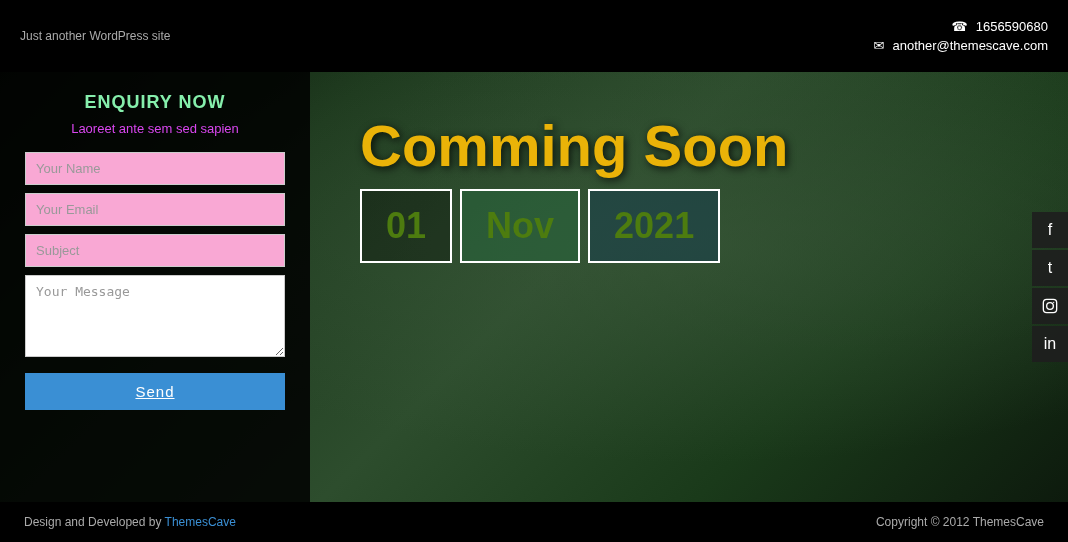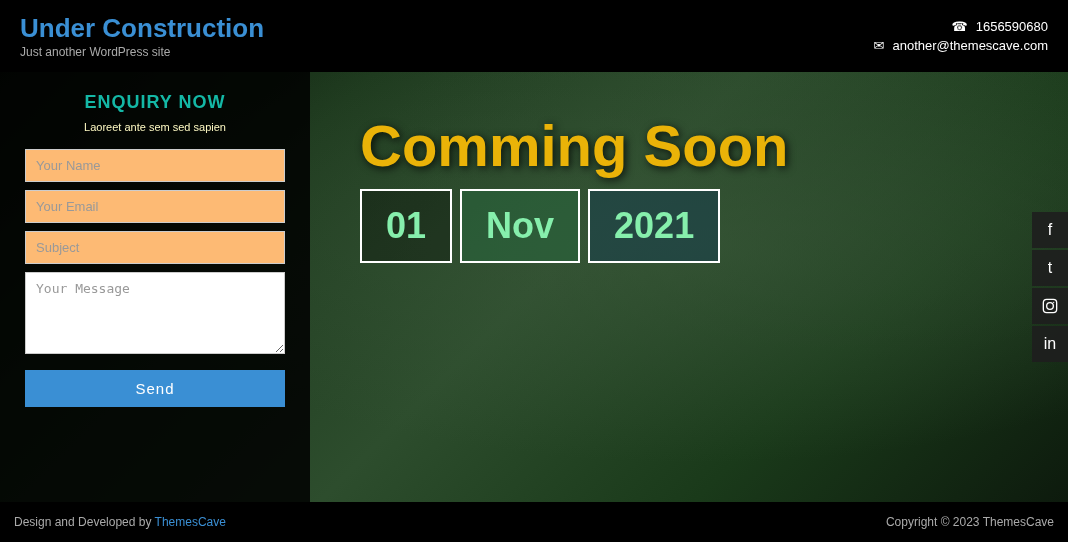--- a/index.html
+++ b/index.html
@@ -86,36 +86,36 @@
     
     .left-panel {
       position: relative;
       z-index: 10;
       width: 310px;
       background: rgba(0,0,0,0.85);
       padding: 20px 25px;
       flex-shrink: 0;
     }
     .enquiry-title {
-      color: #14b8a6;
+      color: #86efac;
       font-size: 18px;
       font-weight: bold;
       text-align: center;
       margin-bottom: 8px;
       letter-spacing: 1px;
     }
     .enquiry-subtitle {
-      color: #fef9c3;
-      font-size: 11px;
+      color: #d946ef;
+      font-size: 13px;
       text-align: center;
       margin-bottom: 16px;
     }
     .form-field {
       width: 100%;
-      background: #fdba74;
+      background: #f9a8d4;
       border: 1px solid #ccc;
       padding: 8px 10px;
       font-size: 13px;
       color: #666;
       margin-bottom: 8px;
       outline: none;
     }
     .form-field::placeholder {
       color: #999;
     }
@@ -136,20 +136,21 @@
     }
     .send-btn {
       width: 100%;
       background: #3a8fd4;
       color: #fff;
       border: none;
       padding: 10px;
       font-size: 15px;
       cursor: pointer;
       letter-spacing: 1px;
+      text-decoration: underline;
     }
 
     
     .right-content {
       position: relative;
       z-index: 10;
       flex: 1;
       padding: 40px 50px;
       display: flex;
       flex-direction: column;
@@ -175,21 +176,21 @@
     }
     .date-boxes {
       display: flex;
       gap: 8px;
     }
     .date-box {
       border: 2px solid #fff;
       padding: 14px 24px;
       font-size: 36px;
       font-weight: bold;
-      color: #86efac;
+      color: #4d7c0f;
       min-width: 90px;
       text-align: center;
       background: rgba(0,0,0,0.3);
     }
     .date-box.green-bg {
       background: rgba(40, 100, 60, 0.6);
     }
     .date-box.dark-bg {
       background: rgba(20, 60, 80, 0.5);
     }
@@ -219,42 +220,41 @@
       border: none;
       text-decoration: none;
     }
 
     
     .footer {
       background: #000;
       display: flex;
       justify-content: space-between;
       align-items: center;
-      padding: 10px 14px;
+      padding: 10px 24px;
       height: 40px;
     }
     .footer-left {
       font-size: 12px;
       color: #aaa;
     }
     .footer-left a {
       color: #3a8fd4;
       text-decoration: none;
     }
     .footer-right {
       font-size: 12px;
       color: #aaa;
     }
   </style>
 </head>
 <body>
 
 <div class="header">
   <div class="header-left">
-    <div class="site-title">Under Construction</div>
     <div class="site-subtitle">Just another WordPress site</div>
   </div>
   <div class="header-right">
     <div class="header-contact">
       <div class="contact-item">
         <span class="contact-icon">☎</span>
         <span>1656590680</span>
       </div>
       <div class="contact-item">
         <span class="contact-icon">✉</span>
@@ -301,14 +301,14 @@
       </svg>
     </a>
     <a class="social-btn" href="#">in</a>
   </div>
 </div>
 
 <div class="footer">
   <div class="footer-left">
     <span>Design and Developed by </span><a href="#">ThemesCave</a>
   </div>
-  <div class="footer-right">Copyright © 2023 ThemesCave</div>
+  <div class="footer-right">Copyright © 2012 ThemesCave</div>
 </div>
 
 </body></html>

